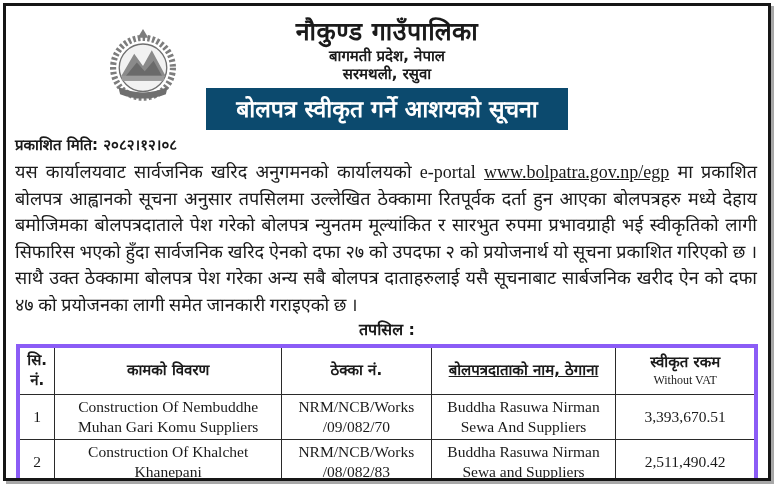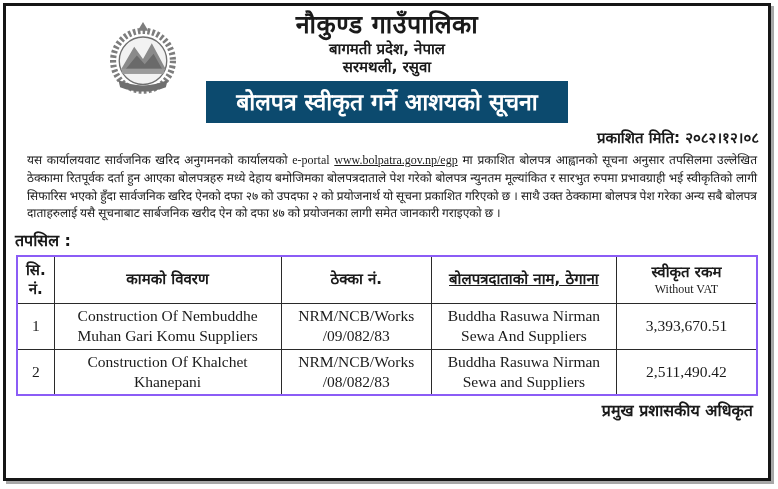--- a/index.html
+++ b/index.html
@@ -22,65 +22,66 @@
   .header-wrap { position: relative; text-align: center; }
   .emblem {
     position: absolute;
     left: 82px; top: 4px;
     width: 92px; height: 88px;
   }
   .hdr-municipality {
     font-family: "DejaVu Sans", "Liberation Sans", sans-serif;
     font-weight: bold; font-size: 25px; line-height: 1.15;
     letter-spacing: 0.5px;
+    margin-top: 7px;
   }
   .hdr-office {
     font-family: "DejaVu Sans", "Liberation Sans", sans-serif;
     font-weight: bold; font-size: 30px; line-height: 1.12;
   }
   .hdr-addr {
     font-family: "DejaVu Sans", "Liberation Sans", sans-serif;
     font-weight: bold; font-size: 15px; line-height: 1.22;
   }
   .banner-row { text-align: center; margin-top: 5px; }
   .banner {
     display: inline-block;
     background: #0c4a6e; color: #ffffff;
     font-family: "DejaVu Sans", "Liberation Sans", sans-serif;
     font-weight: bold; font-size: 23px;
     padding: 4px 30px 6px 30px;
     min-width: 320px;
   }
   .pub-date {
-    text-align: right;
+    text-align: left;
     font-family: "DejaVu Sans", "Liberation Sans", sans-serif;
     font-weight: bold; font-size: 15px;
     margin-top: 4px;
   }
   .body-para {
-    margin: 5px 2px 0 12px;
-    font-size: 12px;
+    margin: 5px 2px 0 0;
+    font-size: 18px;
     line-height: 1.47;
     text-align: justify;
   }
   .body-para .portal-link {
     text-decoration: underline;
     color: #1a1a1a;
   }
   .tapasil {
-    text-align: left;
+    text-align: center;
     font-family: "DejaVu Sans", "Liberation Sans", sans-serif;
     font-weight: bold; font-size: 16px;
-    margin-top: 6px;
+    margin-top: 0;
   }
   table.detail-table {
     width: 742px;
     margin: 4px auto 0 auto;
     border-collapse: collapse;
-    border: 2px solid #8b5cf6;
+    border: 4px solid #8b5cf6;
     table-layout: fixed;
   }
   .detail-table th, .detail-table td {
     border: 1.6px solid #2a2a2a;
     text-align: center;
     vertical-align: middle;
     padding: 2px 5px;
     font-size: 15.5px;
     line-height: 1.3;
   }
@@ -149,21 +150,21 @@
         <th class="col-amount">
           <span>स्वीकृत रकम</span>
           <span class="amount-sub">Without VAT</span>
         </th>
       </tr>
     </thead>
     <tbody>
       <tr>
         <td>1</td>
         <td>Construction Of Nembuddhe Muhan Gari Komu Suppliers</td>
-        <td>NRM/NCB/Works /09/082/83</td>
+        <td>NRM/NCB/Works /09/082/70</td>
         <td>Buddha Rasuwa Nirman Sewa And Suppliers</td>
         <td>3,393,670.51</td>
       </tr>
       <tr>
         <td>2</td>
         <td>Construction Of Khalchet Khanepani</td>
         <td>NRM/NCB/Works /08/082/83</td>
         <td>Buddha Rasuwa Nirman Sewa and Suppliers</td>
         <td>2,511,490.42</td>
       </tr>

